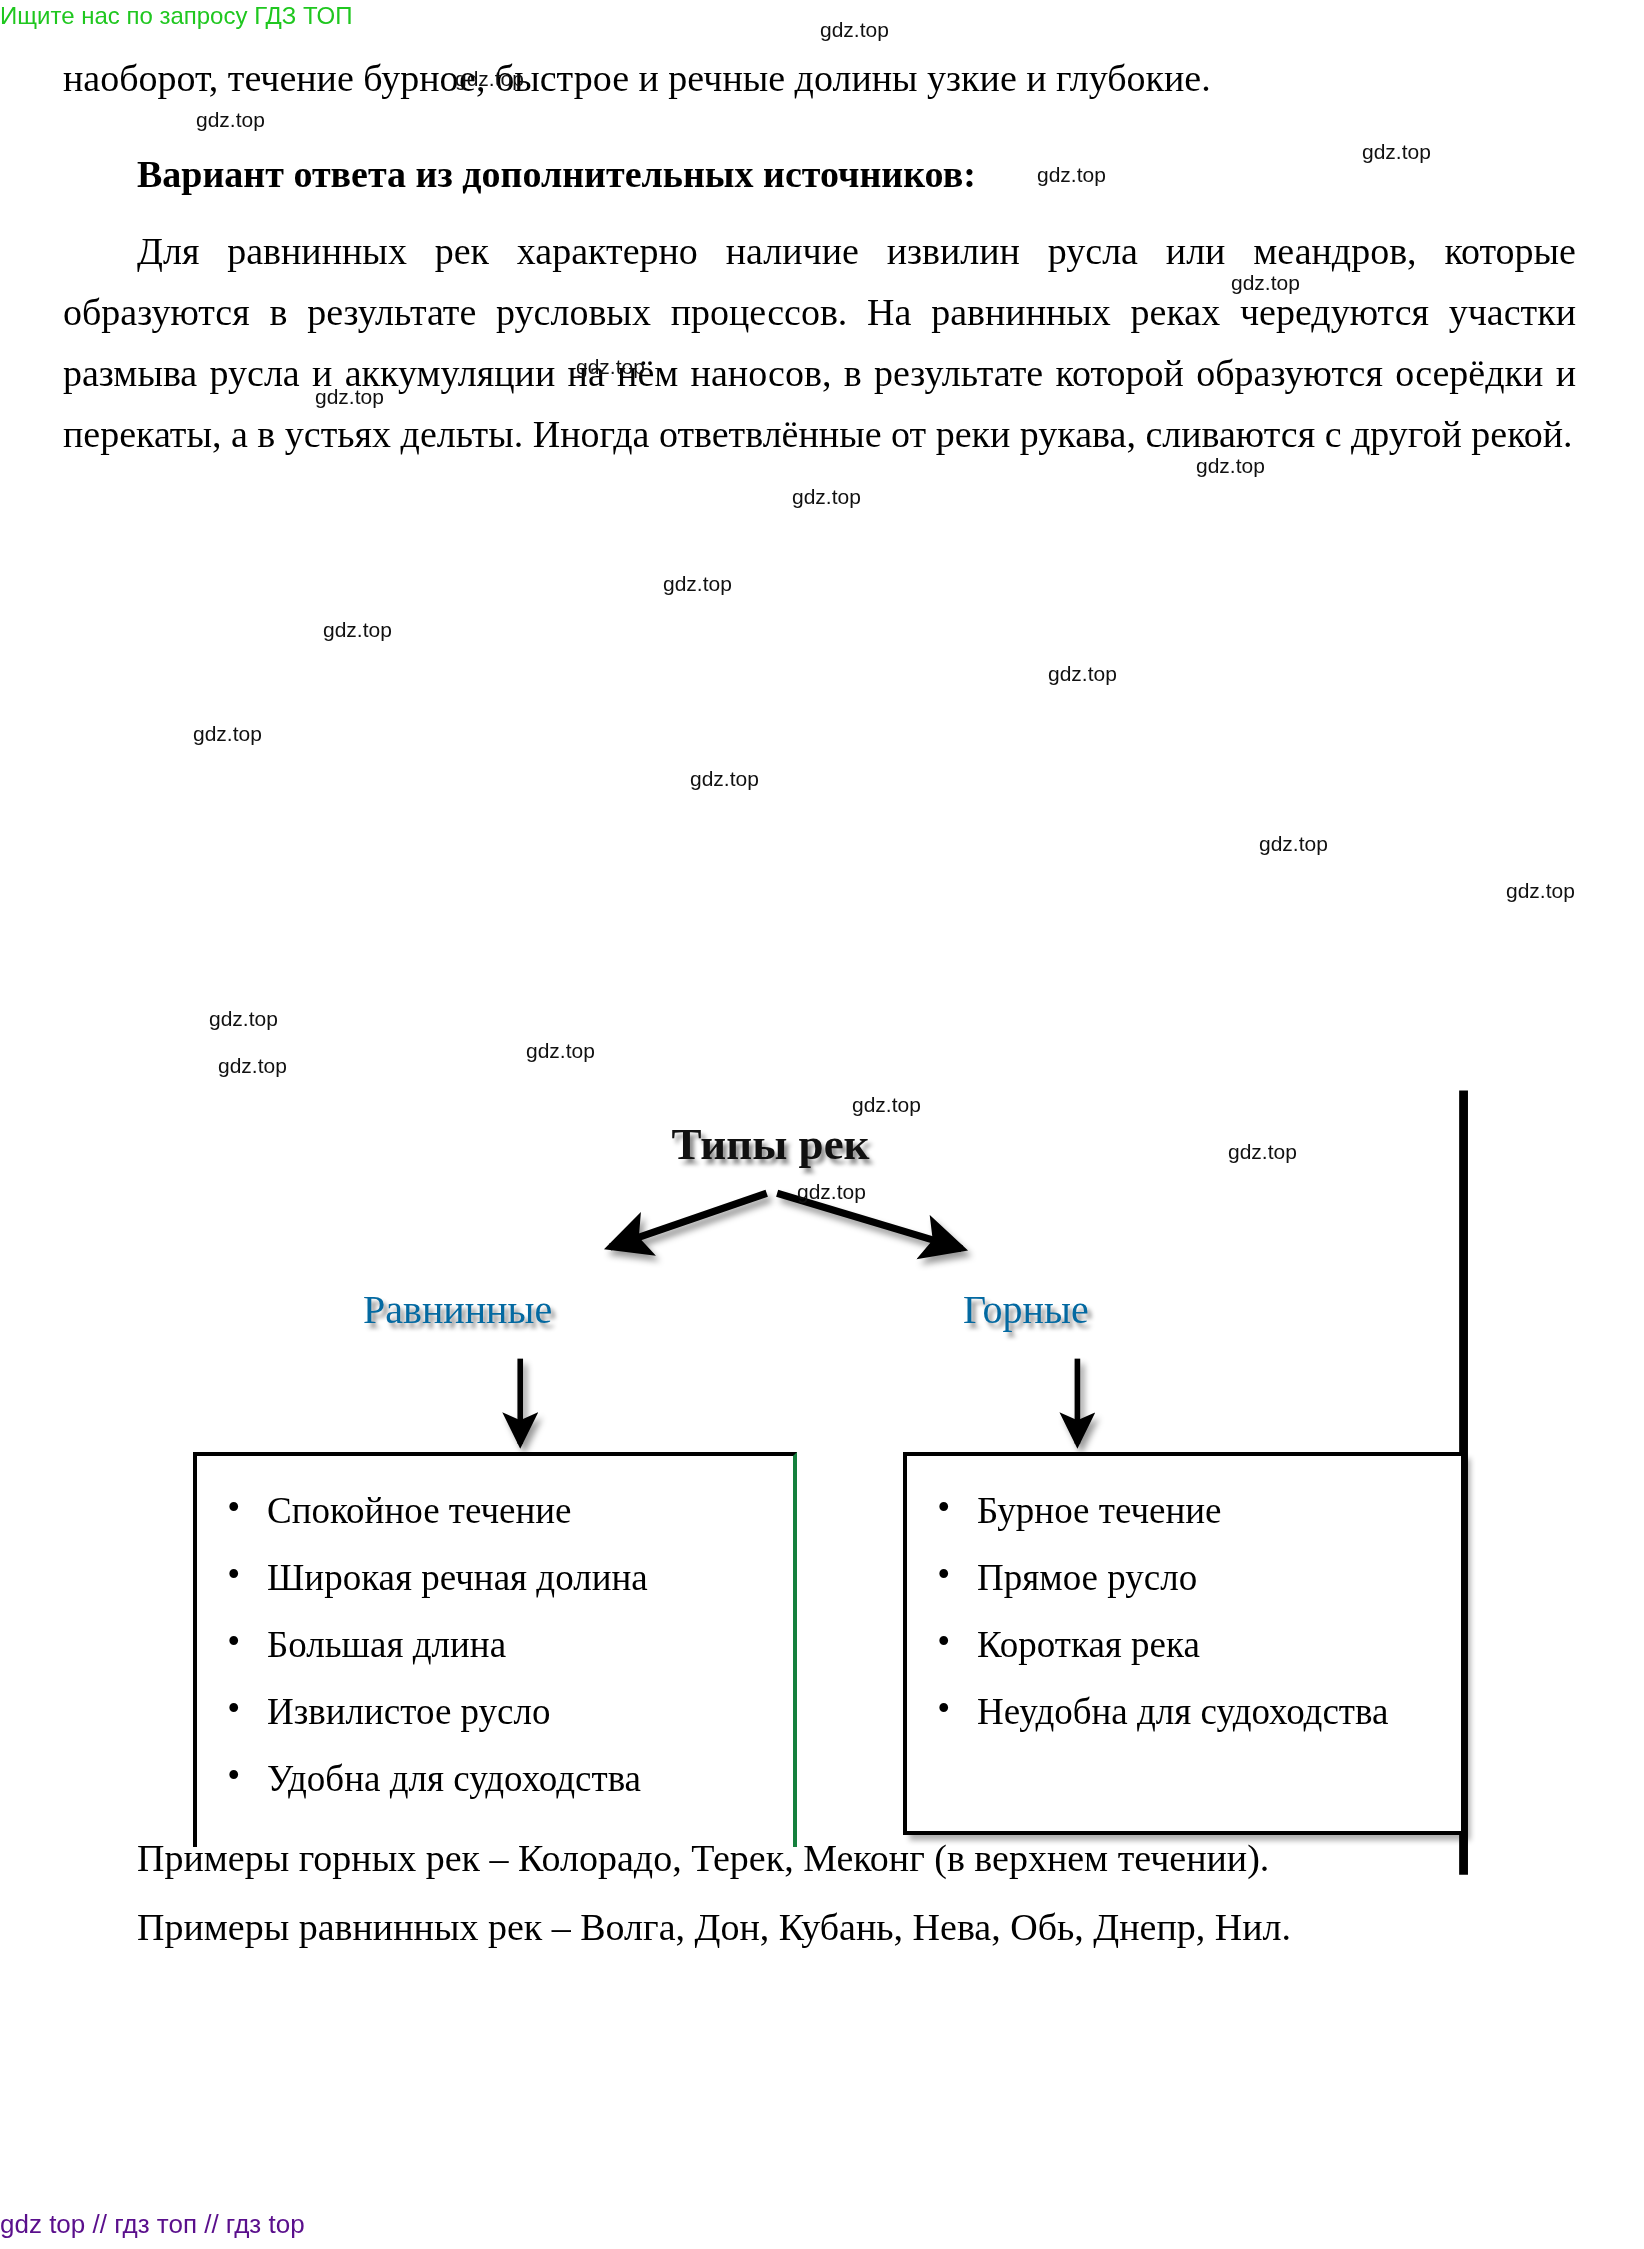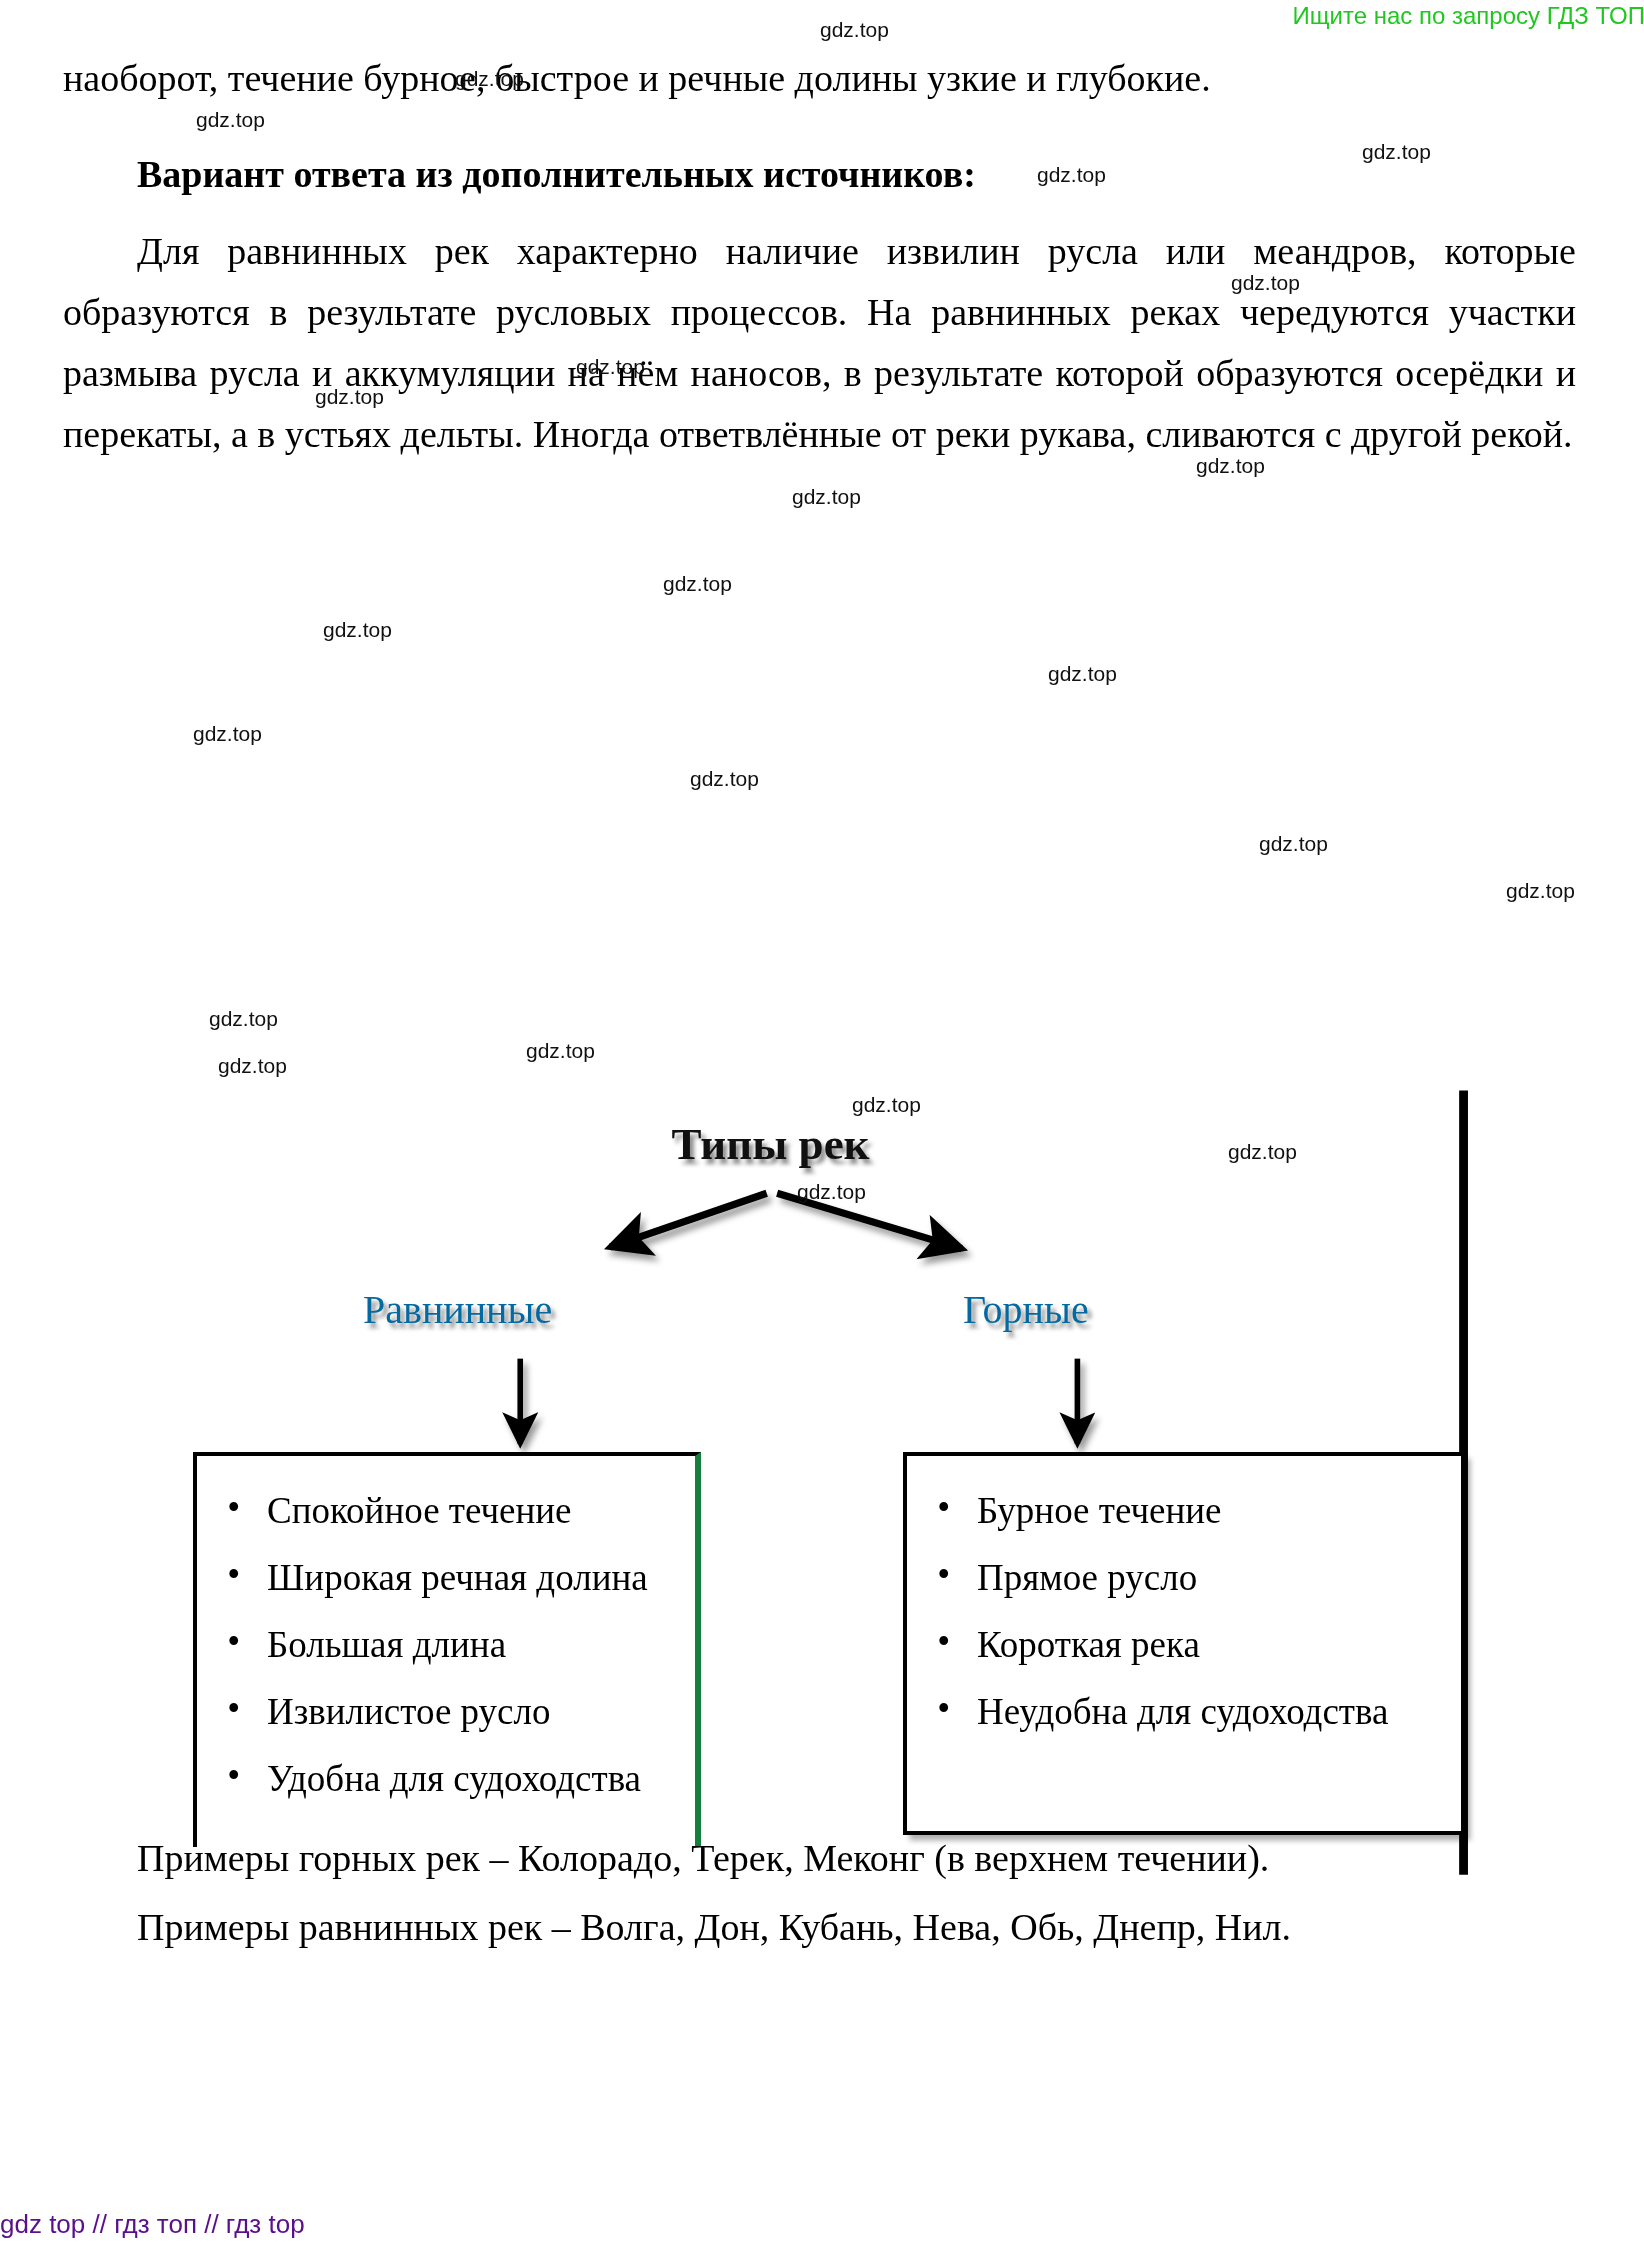--- a/index.html
+++ b/index.html
@@ -17,21 +17,21 @@
     background: #ffffff;
     overflow: hidden;
   }
 
   
   .promo-banner {
     position: absolute;
     top: 1.6px;
     left: 0;
     width: 1645px;
-    text-align: right;
+    text-align: left;
     color: #1fc71f;
     font-family: "Liberation Sans", "DejaVu Sans", sans-serif;
     font-size: 24px;
     letter-spacing: 0px;
     white-space: nowrap;
   }
 
   
   .doc-body {
     position: absolute;
@@ -98,24 +98,24 @@
   }
 
   .feature-box {
     position: absolute;
     box-sizing: border-box;
     background: #ffffff;
   }
   .feature-box.left {
     left: 193px;
     top: 368px;
-    width: 508px;
+    width: 604px;
     height: 395px;
     border-left: 4px solid #000;
-    border-right: 6px solid #15803d;
+    border-right: 4px solid #15803d;
     border-top: 4px solid #000;
     border-bottom: none;
   }
   .feature-box.right {
     left: 903px;
     top: 368px;
     width: 562px;
     height: 383px;
     border: 4px solid #000;
     box-shadow: 5.6px 6.4px 5.6px rgba(0,0,0,0.32);

